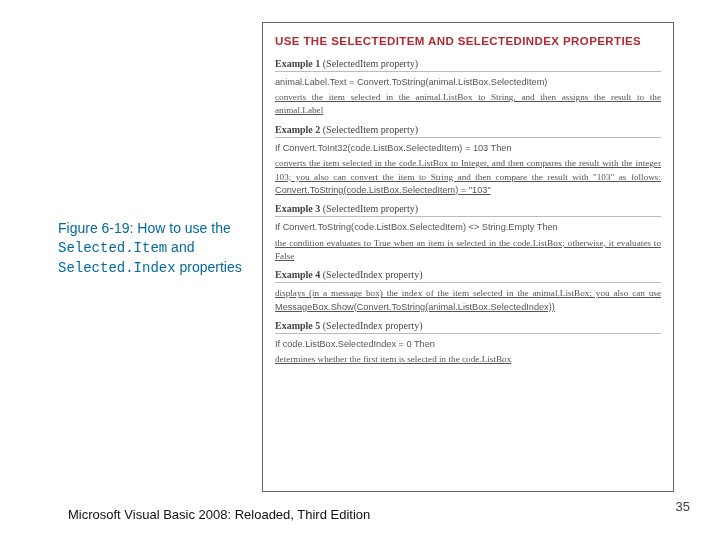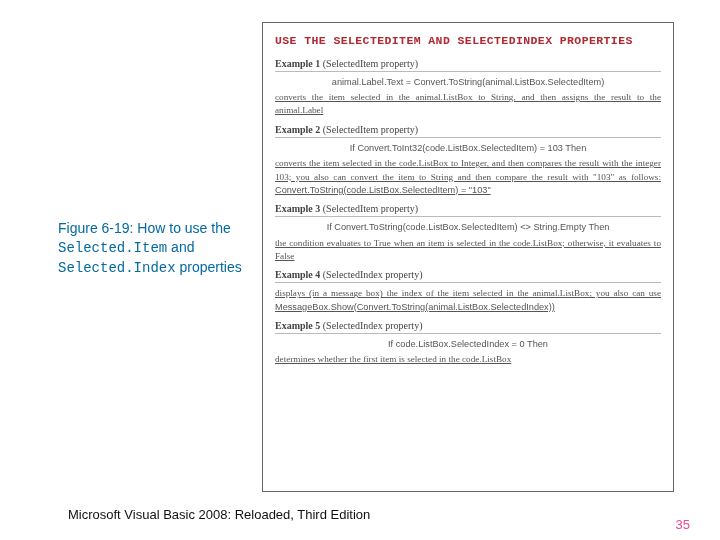--- a/index.html
+++ b/index.html
@@ -35,65 +35,64 @@
     border: 1px solid #666;
     background: #fff;
     padding: 10px 12px 10px 12px;
   }
   .fig-heading {
     color: #b12a33;
     font-weight: bold;
     font-size: 11.5px;
     letter-spacing: 0.4px;
     line-height: 1.45;
-    font-family: Liberation Mono, monospace;
+    font-family: Liberation Sans, sans-serif;
     margin-bottom: 8px;
   }
   .example {
     margin-top: 6px;
   }
   .ex-title {
     font-family: Georgia, 'Times New Roman', serif;
     color: #444;
     font-size: 10px;
     border-bottom: 1px solid #bbb;
     padding-bottom: 2px;
     margin-bottom: 4px;
   }
   .ex-title b { font-weight: bold; }
   .ex-code {
     font-family: Arial, sans-serif;
     font-size: 9.2px;
     color: #555;
     margin-bottom: 3px;
     line-height: 1.35;
-    text-align: center;
   }
   .ex-desc {
     font-family: Georgia, 'Times New Roman', serif;
     font-size: 9.2px;
     color: #555;
     line-height: 1.45;
     text-align: justify;
     text-decoration: underline;
   }
   .ex-desc .inline-code { font-family: Arial, sans-serif; color: #555; }
   .footer {
     position: absolute;
     left: 68px;
     bottom: 18px;
     font-size: 13px;
     color: #111;
   }
   .pagenum {
     position: absolute;
     right: 30px;
-    bottom: 8px;
+    bottom: 26px;
     font-size: 13px;
-    color: #ec4899;
+    color: #404040;
   }
 </style>
 </head>
 <body>
 
 <div class="slide">
 
   <div class="caption">
     <span>Figure 6-19: How to use the </span><span class="code-font">Selected.Item</span><span> and </span><span class="code-font">Selected.Index</span><span> properties</span>
   </div>

